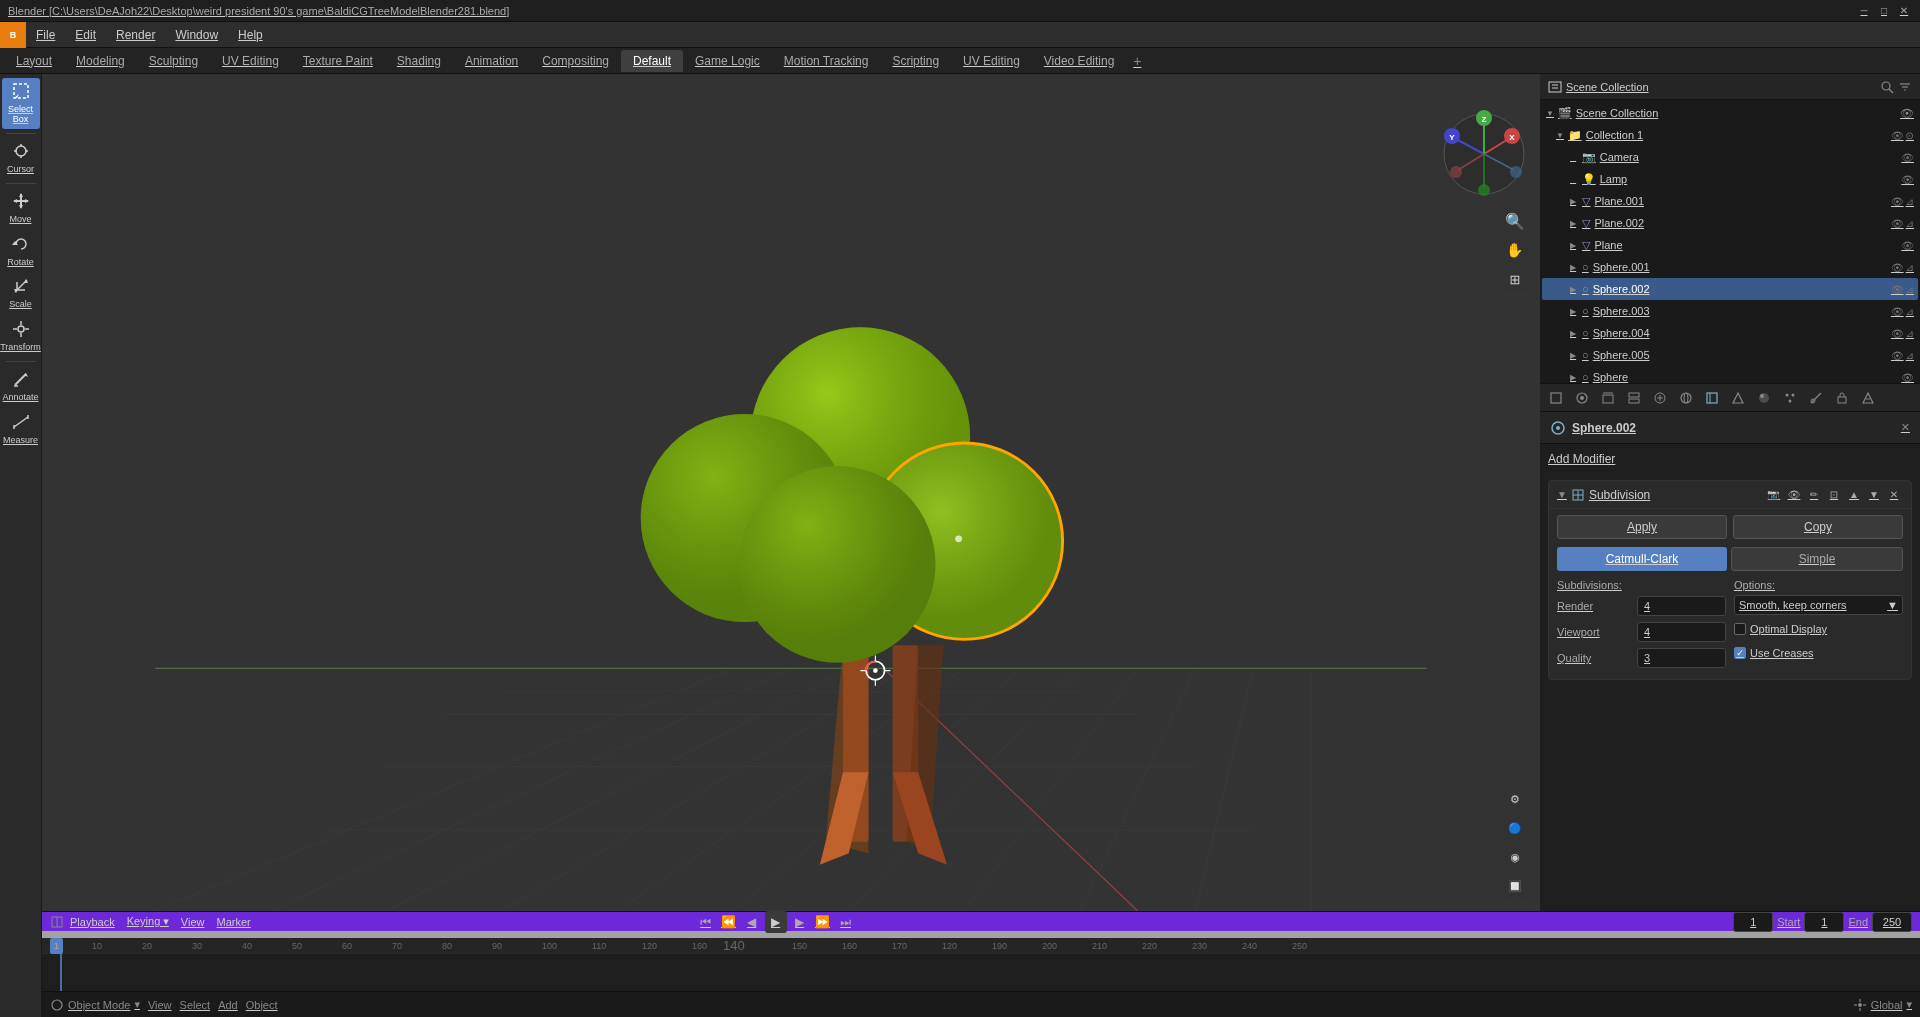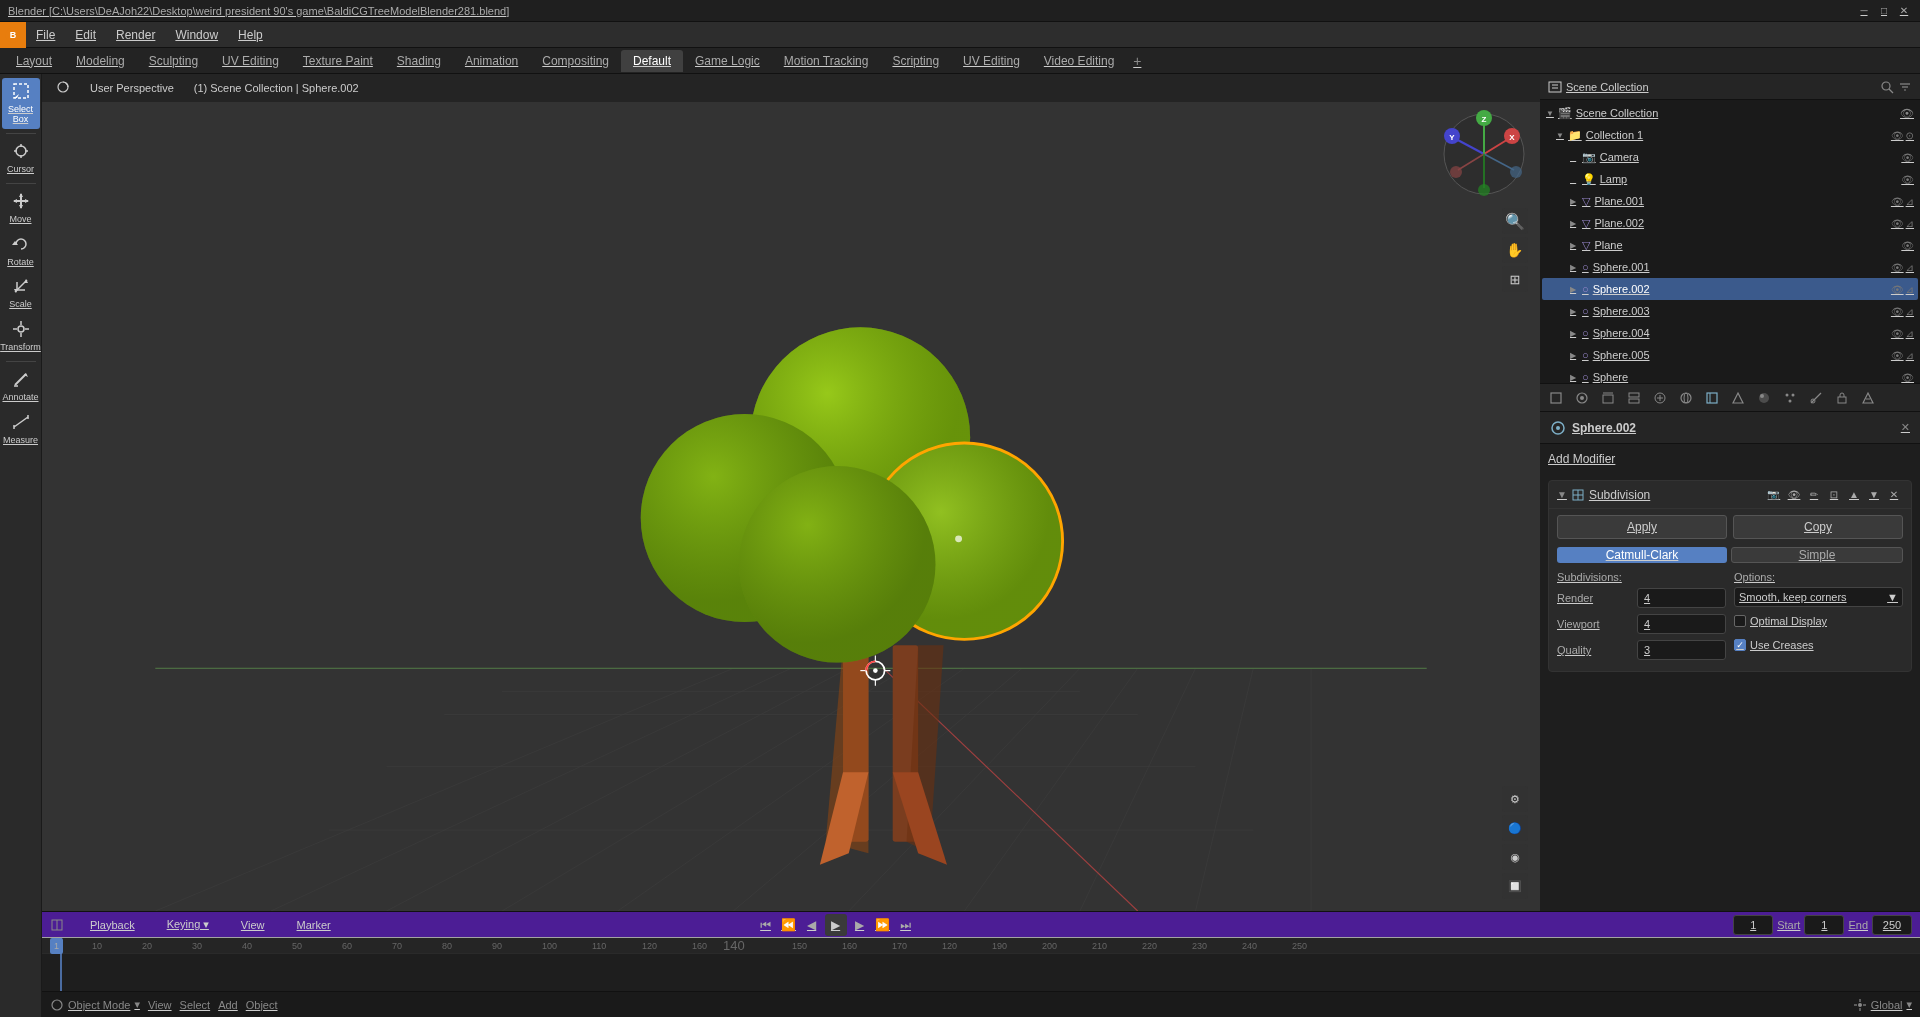--- a/index.html
+++ b/index.html
@@ -63,21 +63,21 @@
     .modifier-card-header .caret { font-size: 10px; color: #888; }
     .modifier-card-header .mod-name { font-size: 12px; color: #ccc; flex: 1; }
     .modifier-card-header .mod-actions { display: flex; gap: 2px; }
     .mod-action-btn { width: 18px; height: 18px; display: flex; align-items: center; justify-content: center; cursor: pointer; border-radius: 2px; font-size: 10px; color: #aaa; }
     .modifier-body { padding: 6px 8px; }
     .mod-buttons-row { display: flex; gap: 6px; margin-bottom: 8px; }
     .mod-btn { flex: 1; height: 24px; display: flex; align-items: center; justify-content: center; border-radius: 3px; cursor: pointer; font-size: 12px; }
     .mod-btn.apply { background: #3a3a3a; color: #ccc; border: 1px solid #555; }
     .mod-btn.copy { background: #3a3a3a; color: #ccc; border: 1px solid #555; }
     .subdiv-tabs { display: flex; gap: 4px; margin-bottom: 8px; }
-    .subdiv-tab { flex: 1; height: 16px; display: flex; align-items: center; justify-content: center; border-radius: 3px; cursor: pointer; font-size: 12px; }
+    .subdiv-tab { flex: 1; height: 24px; display: flex; align-items: center; justify-content: center; border-radius: 3px; cursor: pointer; font-size: 12px; }
     .subdiv-tab.active { background: #5680c2; color: #fff; }
     .subdiv-tab.inactive { background: #3a3a3a; color: #aaa; border: 1px solid #555; }
     .subdiv-props { display: flex; gap: 8px; }
     .subdiv-col { flex: 1; }
     .subdiv-col-title { font-size: 11px; color: #aaa; margin-bottom: 4px; }
     .prop-row { display: flex; align-items: center; margin-bottom: 4px; height: 22px; }
     .prop-label { font-size: 11px; color: #aaa; width: 80px; }
     .prop-value { flex: 1; height: 20px; background: #1a1a1a; border: 1px solid #444; border-radius: 3px; display: flex; align-items: center; padding: 0 6px; font-size: 11px; color: #ccc; }
     .options-col { flex: 1; }
     .options-title { font-size: 11px; color: #aaa; margin-bottom: 4px; }
@@ -259,30 +259,20 @@
         </span>
         <span class="tool-label">Measure</span>
       </div>
     </div>
 
     <div style="display:flex; flex:1; flex-direction:column; overflow:hidden;">
       <div style="display:flex; flex:1; overflow:hidden;">
 
         <div id="viewport">
 
-          <div id="viewport-header">
-            <div class="vp-header-item">
-              <svg width="14" height="14" viewBox="0 0 14 14">
-                  <circle cx="7" cy="7" r="5" fill="none" stroke="#ccc" stroke-width="1.2"></circle>
-                  <path d="M7 2 A5 5 0 0 1 12 7" fill="none" stroke="#ccc" stroke-width="1.2"></path>
-                </svg>
-            </div>
-            <span class="vp-header-item">User Perspective</span>
-            <span class="vp-header-item">(1) Scene Collection | Sphere.002</span>
-          </div>
 
           <div id="viewport-canvas">
             <svg id="scene-svg" viewBox="0 0 1100 700" xmlns="http://www.w3.org/2000/svg">
 
               <rect width="1100" height="700" fill="#333333"></rect>
 
               <g stroke="#3a3a3a" stroke-width="0.5" opacity="0.8">
 
                 <line x1="0" y1="490" x2="1100" y2="490" stroke="#4a4a4a"></line>
 
@@ -722,21 +712,21 @@
                   </div>
                 </div>
               </div>
             </div>
           </div>
         </div>
       </div>
 
       <div style="height:80px; background:#1e1e1e; border-top:1px solid #111; display:flex; flex-direction:column;">
 
-        <div style="height:26px; background:#4c1d95; display:flex; align-items:center; padding:0 8px; gap:20px; border-bottom:1px solid #a3a3a3;">
+        <div style="height:26px; background:#6d28d9; display:flex; align-items:center; padding:0 8px; gap:0; border-bottom:7px solid #a3a3a3;">
           <div style="display:flex; align-items:center; gap:2px;">
             <svg width="14" height="14" viewBox="0 0 14 14">
                 <rect x="2" y="2" width="10" height="10" fill="none" stroke="#888" stroke-width="1"></rect>
                 <line x1="7" y1="2" x2="7" y2="12" stroke="#888" stroke-width="1"></line>
               </svg>
           </div>
           <div class="tl-header-item">Playback</div>
           <div class="tl-header-item">Keying ▾</div>
           <div class="tl-header-item">View</div>
           <div class="tl-header-item">Marker</div>

